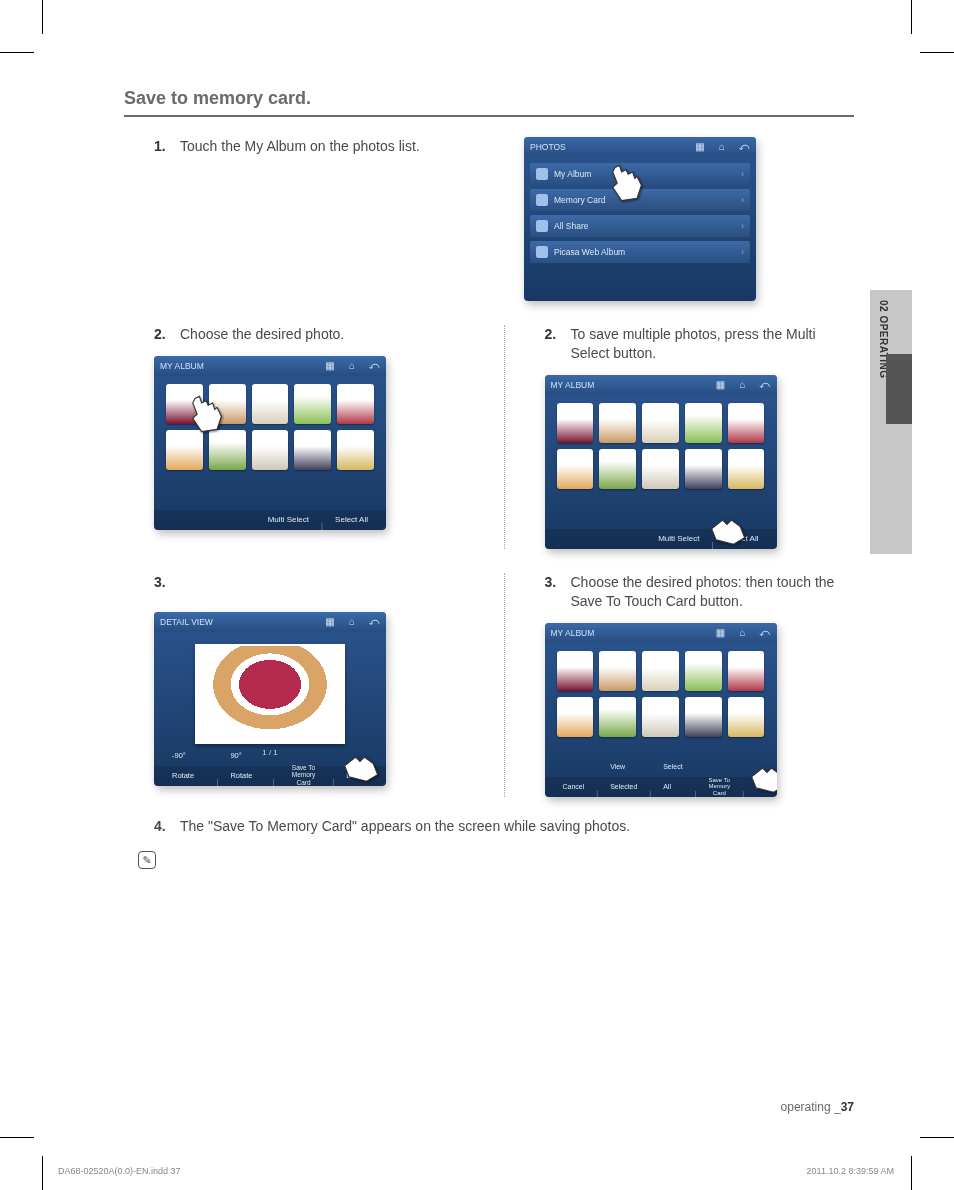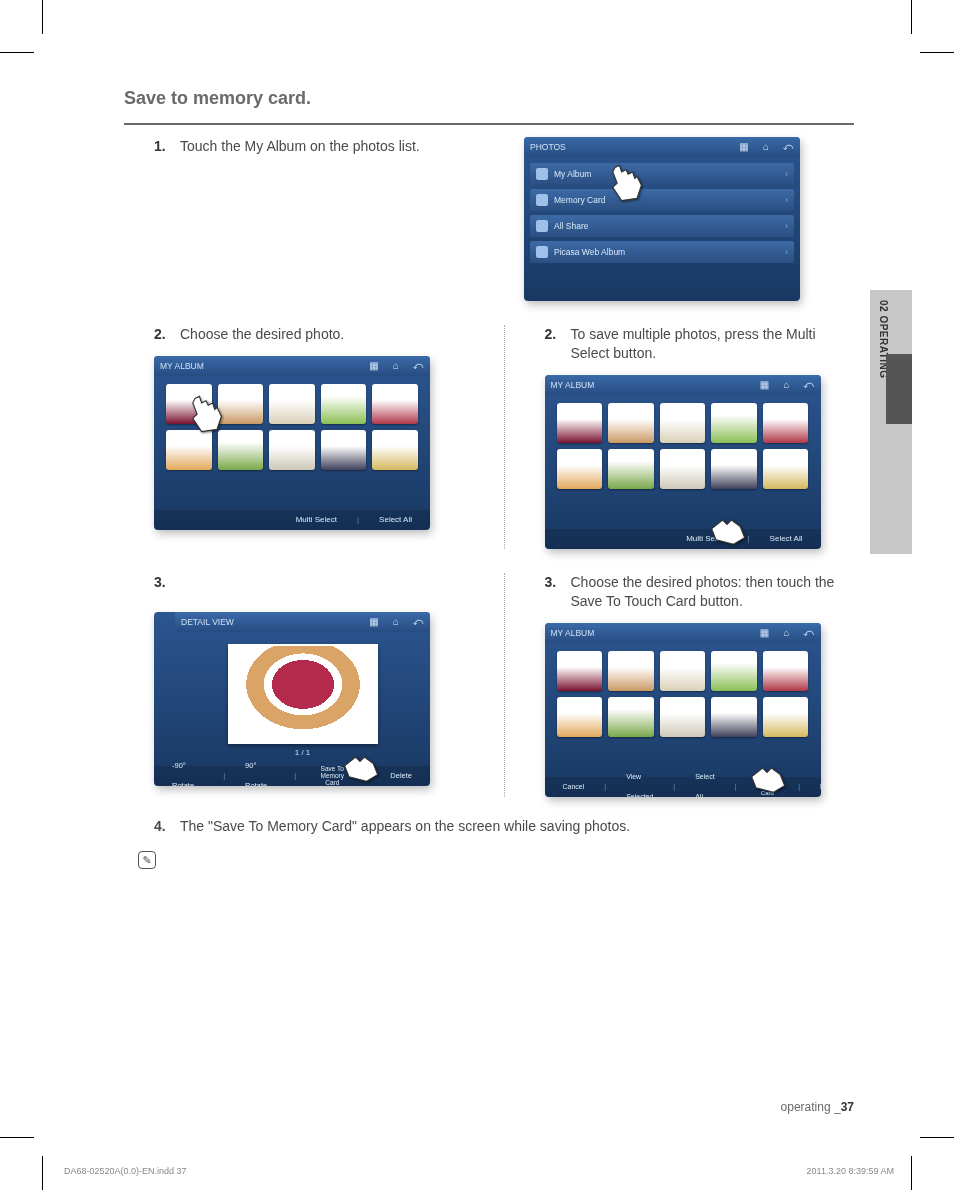--- a/index.html
+++ b/index.html
@@ -16,53 +16,53 @@
   .crop.bl-h { left: 0; bottom: 52px; width: 34px; height: 1px; }
   .crop.br-v { right: 42px; bottom: 0; width: 1px; height: 34px; }
   .crop.br-h { right: 0; bottom: 52px; width: 34px; height: 1px; }
 
   
   .side-tab { position: absolute; right: 42px; top: 290px; width: 42px; height: 264px; background: #c7c7c7; }
   .side-tab .label { position: absolute; left: 8px; top: 10px; font-size: 10px; font-weight: bold; color: #333; writing-mode: vertical-rl; letter-spacing: 0.5px; }
   .side-tab .dark { position: absolute; right: 0; top: 64px; width: 26px; height: 70px; background: #555; }
 
   
-  .section-title { font-size: 18px; color: #6a6a6a; border-bottom: 2px solid #6a6a6a; padding-bottom: 14px; margin-bottom: 12px; }
+  .section-title { font-size: 18px; color: #6a6a6a; border-bottom: 2px solid #6a6a6a; padding-bottom: 6px; margin-bottom: 20px; }
 
   .rows { display: flex; flex-direction: column; gap: 24px; }
   .row { display: flex; gap: 40px; align-items: flex-start; }
   .col { flex: 1; min-width: 0; }
   .col.indent { padding-left: 30px; }
 
   .step { display: flex; gap: 10px; font-size: 14px; line-height: 1.35; margin-bottom: 10px; }
   .step .num { font-weight: bold; color: #333; min-width: 16px; }
 
   .divider { width: 0; border-left: 1px dotted #aaa; align-self: stretch; }
 
   
   .shot { position: relative; border-radius: 4px; box-shadow: 2px 4px 8px rgba(0,0,0,0.25); overflow: hidden; }
-  .shot.blue { background: linear-gradient(#2c5690, #183862); width: 276px; height: 174px; }
+  .shot.blue { background: linear-gradient(#2c5690, #183862); width: 232px; height: 174px; }
   .shot .titlebar { height: 20px; background: linear-gradient(#3a6aa8,#274d82); display: flex; align-items: center; padding: 0 6px; font-size: 8.5px; color: #cfe0f5; justify-content: space-between; }
   .shot .titlebar .ticons { display: flex; gap: 10px; color: #cfe0f5; font-size: 10px; }
   .shot .titlebar .ticons span { display:inline-block; width:12px; text-align:center; }
 
   
   .list-rows { padding: 6px 6px; display: flex; flex-direction: column; gap: 4px; }
   .list-item { height: 22px; background: linear-gradient(#3d6aa6,#2a4f82); border-radius: 2px; display: flex; align-items: center; padding: 0 6px; font-size: 8.5px; color: #dbe8f8; justify-content: space-between; }
   .list-item .li-left { display:flex; align-items:center; gap:6px; }
   .li-icon { width:12px; height:12px; background:#9fc0e8; border-radius:2px; }
   .chev { color:#8ab0dc; font-size:9px; }
 
   
   .thumbs { padding: 8px 12px 0; display: grid; grid-template-columns: repeat(5, 1fr); gap: 6px; }
   .thumb { height: 40px; border-radius: 3px; box-shadow: 0 1px 2px rgba(0,0,0,0.4); }
   .t1{background:linear-gradient(#fff 40%, #7a1230);} .t2{background:linear-gradient(#fff 40%, #c99966);} .t3{background:linear-gradient(#fff 40%, #d9d0b8);} .t4{background:linear-gradient(#fff 30%, #8bbf55);} .t5{background:linear-gradient(#fff 40%, #b03848);}
   .t6{background:linear-gradient(#fff 40%, #e2a85c);} .t7{background:linear-gradient(#fff 30%, #7aa84a);} .t8{background:linear-gradient(#fff 40%, #cfc8b8);} .t9{background:linear-gradient(#fff 40%, #40405a);} .t10{background:linear-gradient(#fff 40%, #d6b860);}
 
-  .bottombar { position:absolute; bottom:0; left:0; right:0; height:20px; background:rgba(0,0,0,0.15); display:flex; justify-content:flex-end; align-items:center; gap:12px; font-size:8px; color:#dde9f8; padding:0 10px; }
+  .bottombar { position:absolute; bottom:0; left:0; right:0; height:20px; background:rgba(0,0,0,0.15); display:flex; justify-content:flex-end; align-items:flex-end; gap:4px; font-size:8px; color:#dde9f8; padding:0 10px; }
   .bottombar.detail { justify-content:space-between; }
   .bb-item { padding: 0 8px; line-height:20px; }
   .bb-sep { color:#6a8ab4; }
 
   
   .detail-photo { margin: 12px auto 0; width: 150px; height: 100px; background: radial-gradient(ellipse at 50% 40%, #b32a4d 0 30%, #fff 30% 38%, #d9a466 38% 55%, #fff 55% 60%, transparent 60%), #fff; border: 2px solid #fff; box-shadow: 0 2px 4px rgba(0,0,0,0.4); }
   .pager { text-align:center; font-size:8px; color:#cdddf0; margin-top:4px; }
 
   
   .hand { position:absolute; width:44px; height:44px; }
@@ -71,21 +71,21 @@
   
   .full-step { display:flex; gap:10px; font-size:14px; line-height:1.4; padding-left:30px; margin-top:20px; }
   .full-step .num { font-weight:bold; min-width:16px; }
   .note { display:flex; gap:14px; padding-left:14px; font-size:14px; margin-top:14px; align-items:flex-start; }
   .note-icon { width:18px; height:18px; border:1.5px solid #555; border-radius:4px; display:flex; align-items:center; justify-content:center; font-size:11px; color:#555; flex-shrink:0; margin-top:1px;}
   .bullet{ margin-right:8px;}
 
   
   .pgfoot { position:absolute; bottom:76px; right:100px; font-size:12px; color:#6a6a6a; }
   .pgfoot b{ color:#333; }
-  .printfoot { position:absolute; bottom:14px; left:64px; right:60px; display:flex; justify-content:space-between; font-size:9px; color:#888; }
+  .printfoot { position:absolute; bottom:14px; left:58px; right:60px; display:flex; justify-content:space-between; font-size:9px; color:#888; }
 </style>
 </head>
 <body>
 
 <div class="crop tl-v"></div>
 <div class="crop tl-h"></div>
 <div class="crop tr-v"></div>
 <div class="crop tr-h"></div>
 <div class="crop bl-v"></div>
 <div class="crop bl-h"></div>
@@ -238,21 +238,21 @@
           </div>
         </div>
       </div>
     </div>
 
     <div class="row">
       <div class="col indent">
         <div class="step">
           <span class="num">3.</span>
         </div>
-        <div class="shot blue" style="margin-top:20px;padding-left:21px;">
+        <div class="shot blue" style="margin-top:20px;">
           <div class="titlebar">
             <span>DETAIL VIEW</span>
             <span class="ticons">
                 <span>▦</span>
                 <span>⌂</span>
                 <span>⤺</span>
               </span>
           </div>
           <div class="detail-photo"></div>
           <div class="pager">1 / 1</div>
@@ -331,14 +331,14 @@
     <span class="note-icon">✎</span>
   </div>
 
   <div class="pgfoot">
     <span>operating _</span><b>37</b>
   </div>
 </div>
 
 <div class="printfoot">
   <span>DA68-02520A(0.0)-EN.indd   37</span>
-  <span>2011.3.20   8:39:59 AM</span>
+  <span>2011.10.2   8:39:59 AM</span>
 </div>
 
 </body></html>

